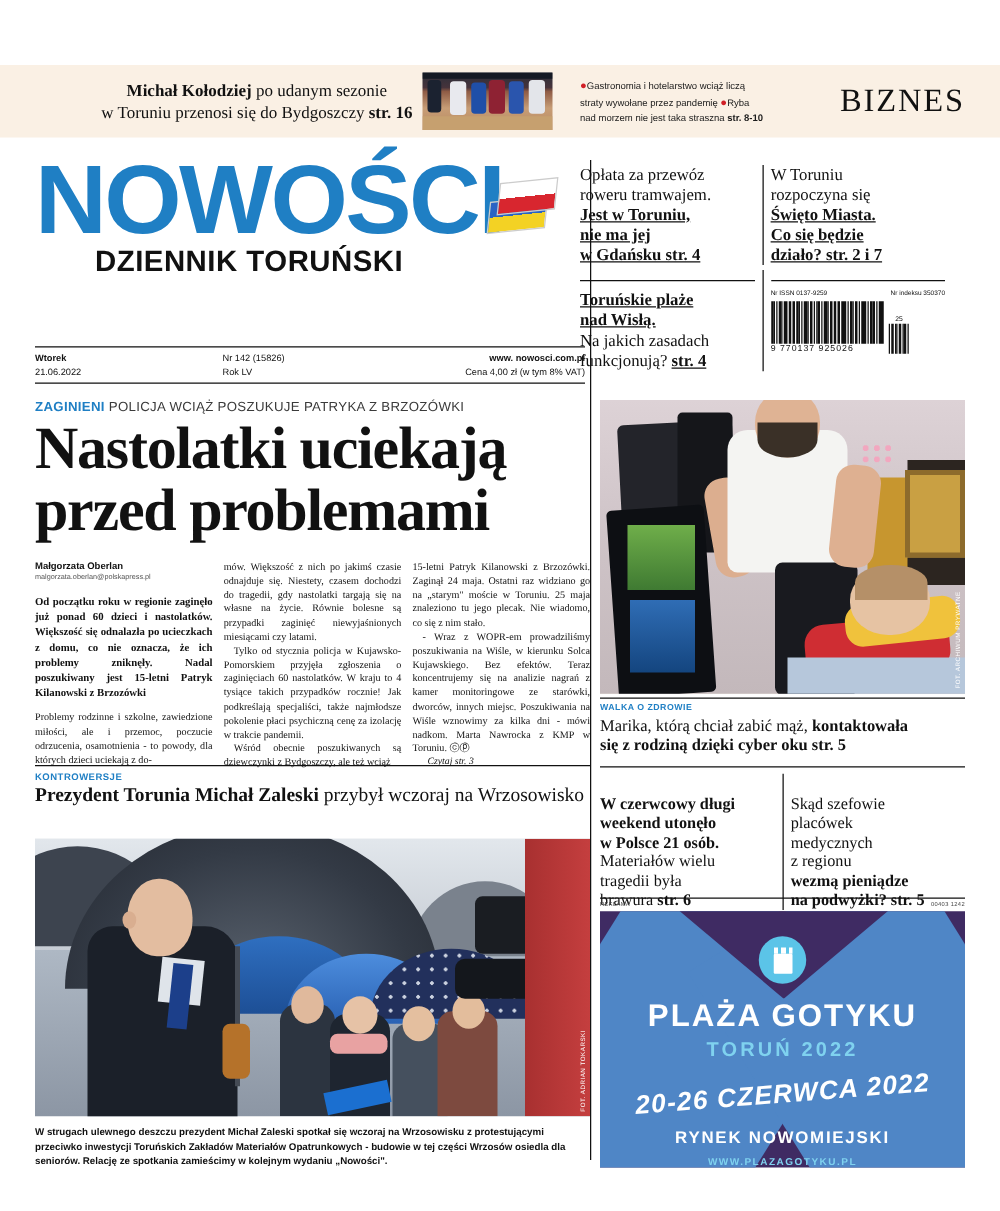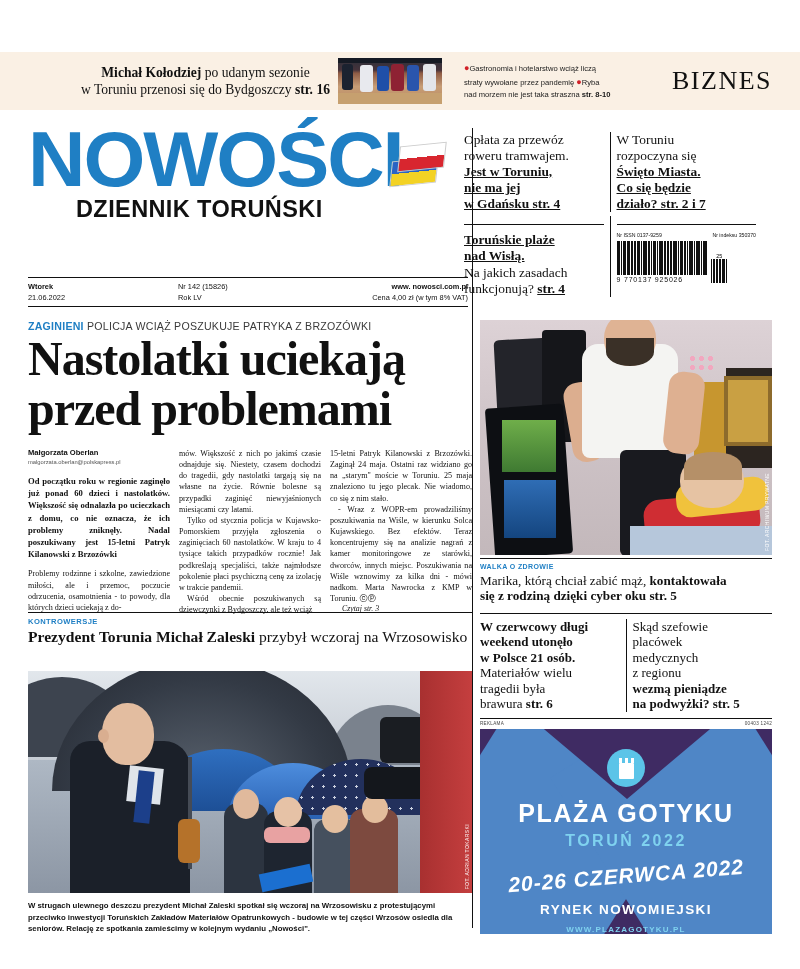--- a/index.html
+++ b/index.html
@@ -243,21 +243,21 @@
     position: absolute; left: 480px; top: 573px; width: 294px;
     font-family: "Liberation Serif", serif; font-size: 13.2px; line-height: 1.16; color: #111;
   }
   .wz-head b { font-weight: 700; }
 
   
   .br-rule { position: absolute; left: 480px; top: 613px; width: 292px; border-top: 1px solid #111; }
   .br { position: absolute; left: 480px; top: 619px; width: 292px; display: flex; }
   .br-cell { width: 140px; }
   .br-sep { width: 1px; background: #111; margin: 0 6px; }
-  .br-txt { font-family: "Liberation Serif", serif; font-size: 13px; line-height: 1.19; color: #111; }
+  .br-txt { font-family: "Liberation Serif", serif; font-size: 13px; line-height: 1.19; color: #111; margin-top: 16px; }
   .br-txt b { font-weight: 700; }
 
   
   .ad-rule { position: absolute; left: 480px; top: 718px; width: 292px; border-top: 1px solid #111; }
   .ad-lbl-row {
     position: absolute; left: 480px; top: 721px; width: 292px; display: flex; justify-content: space-between;
     font-family: "Liberation Sans", sans-serif; font-size: 4.6px; color: #444; letter-spacing: .3px;
   }
   .ad {
     position: absolute; left: 480px; top: 729px; width: 292px; height: 205px;

